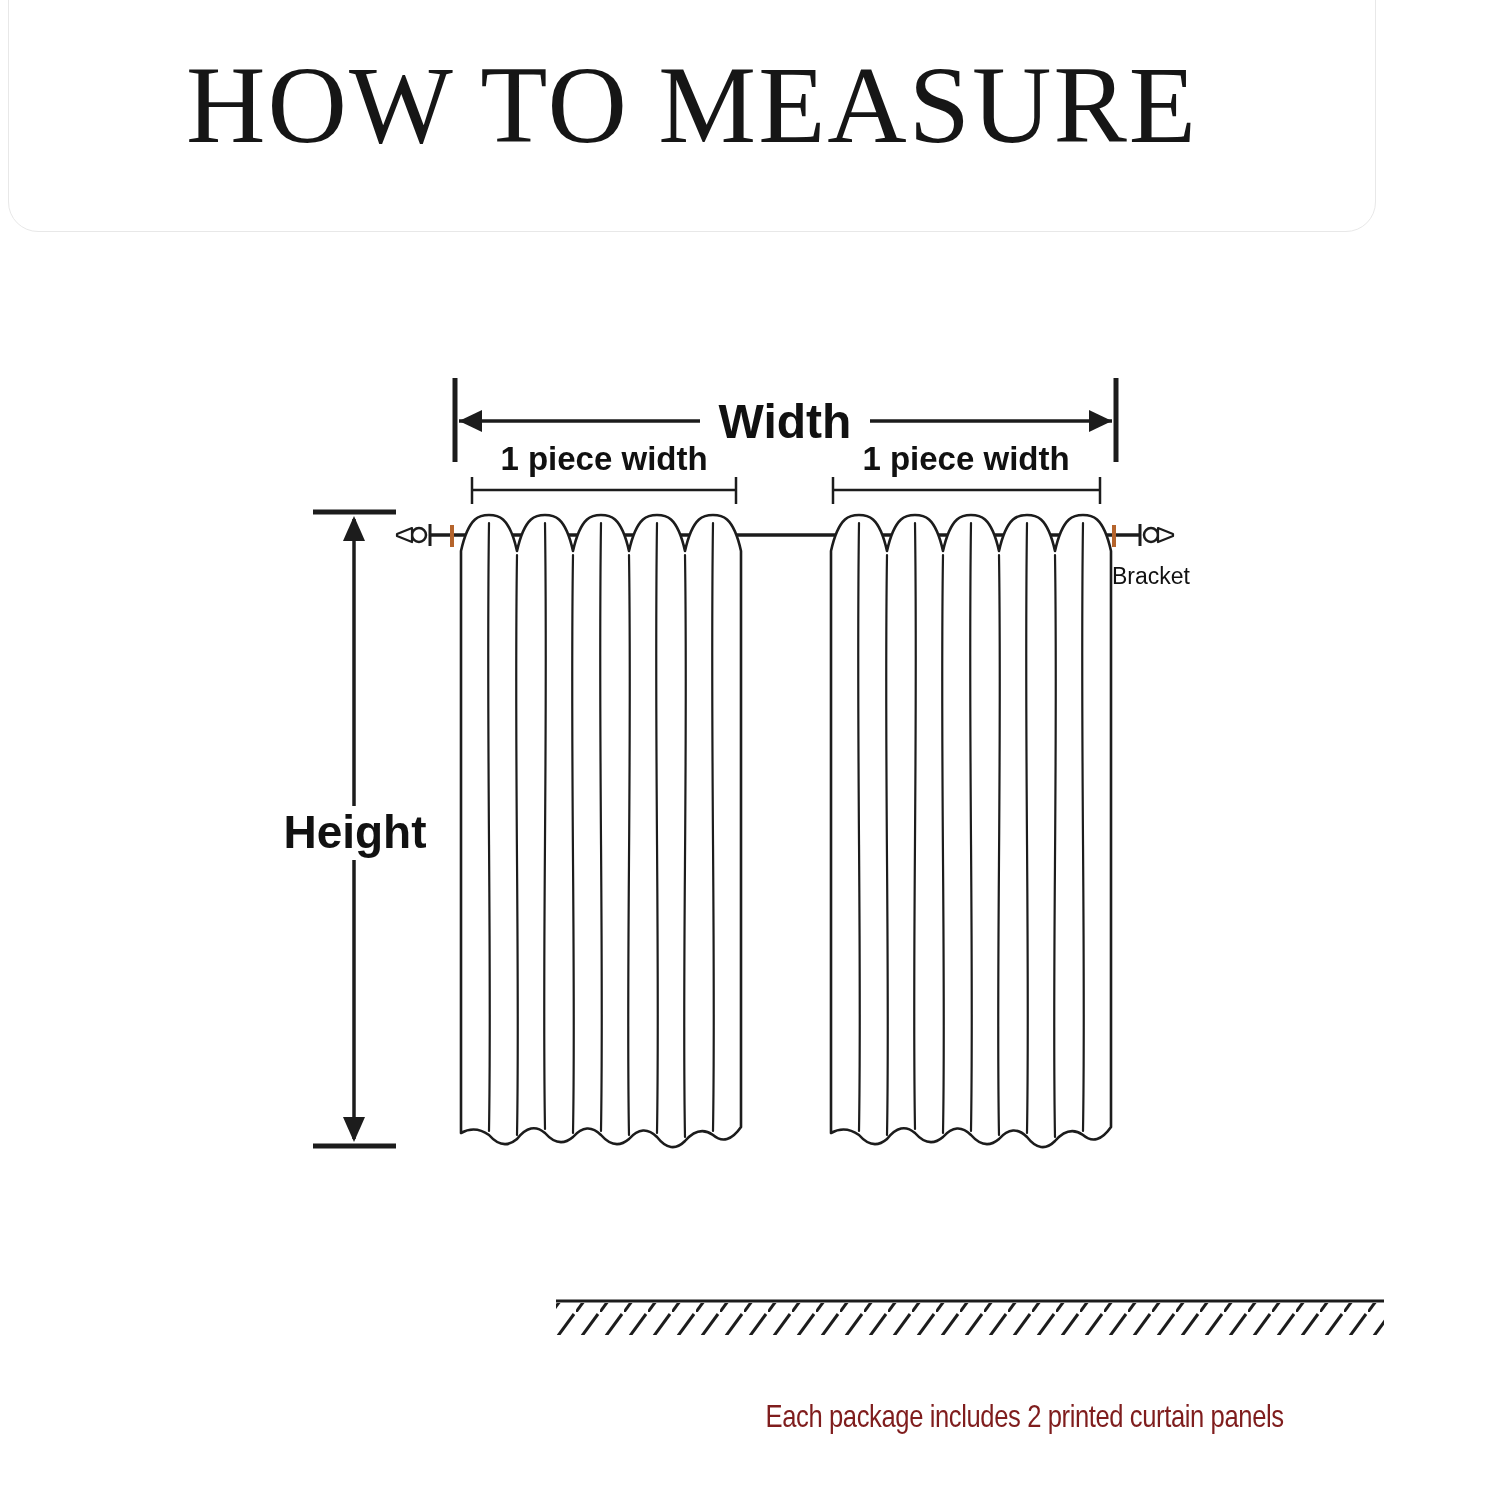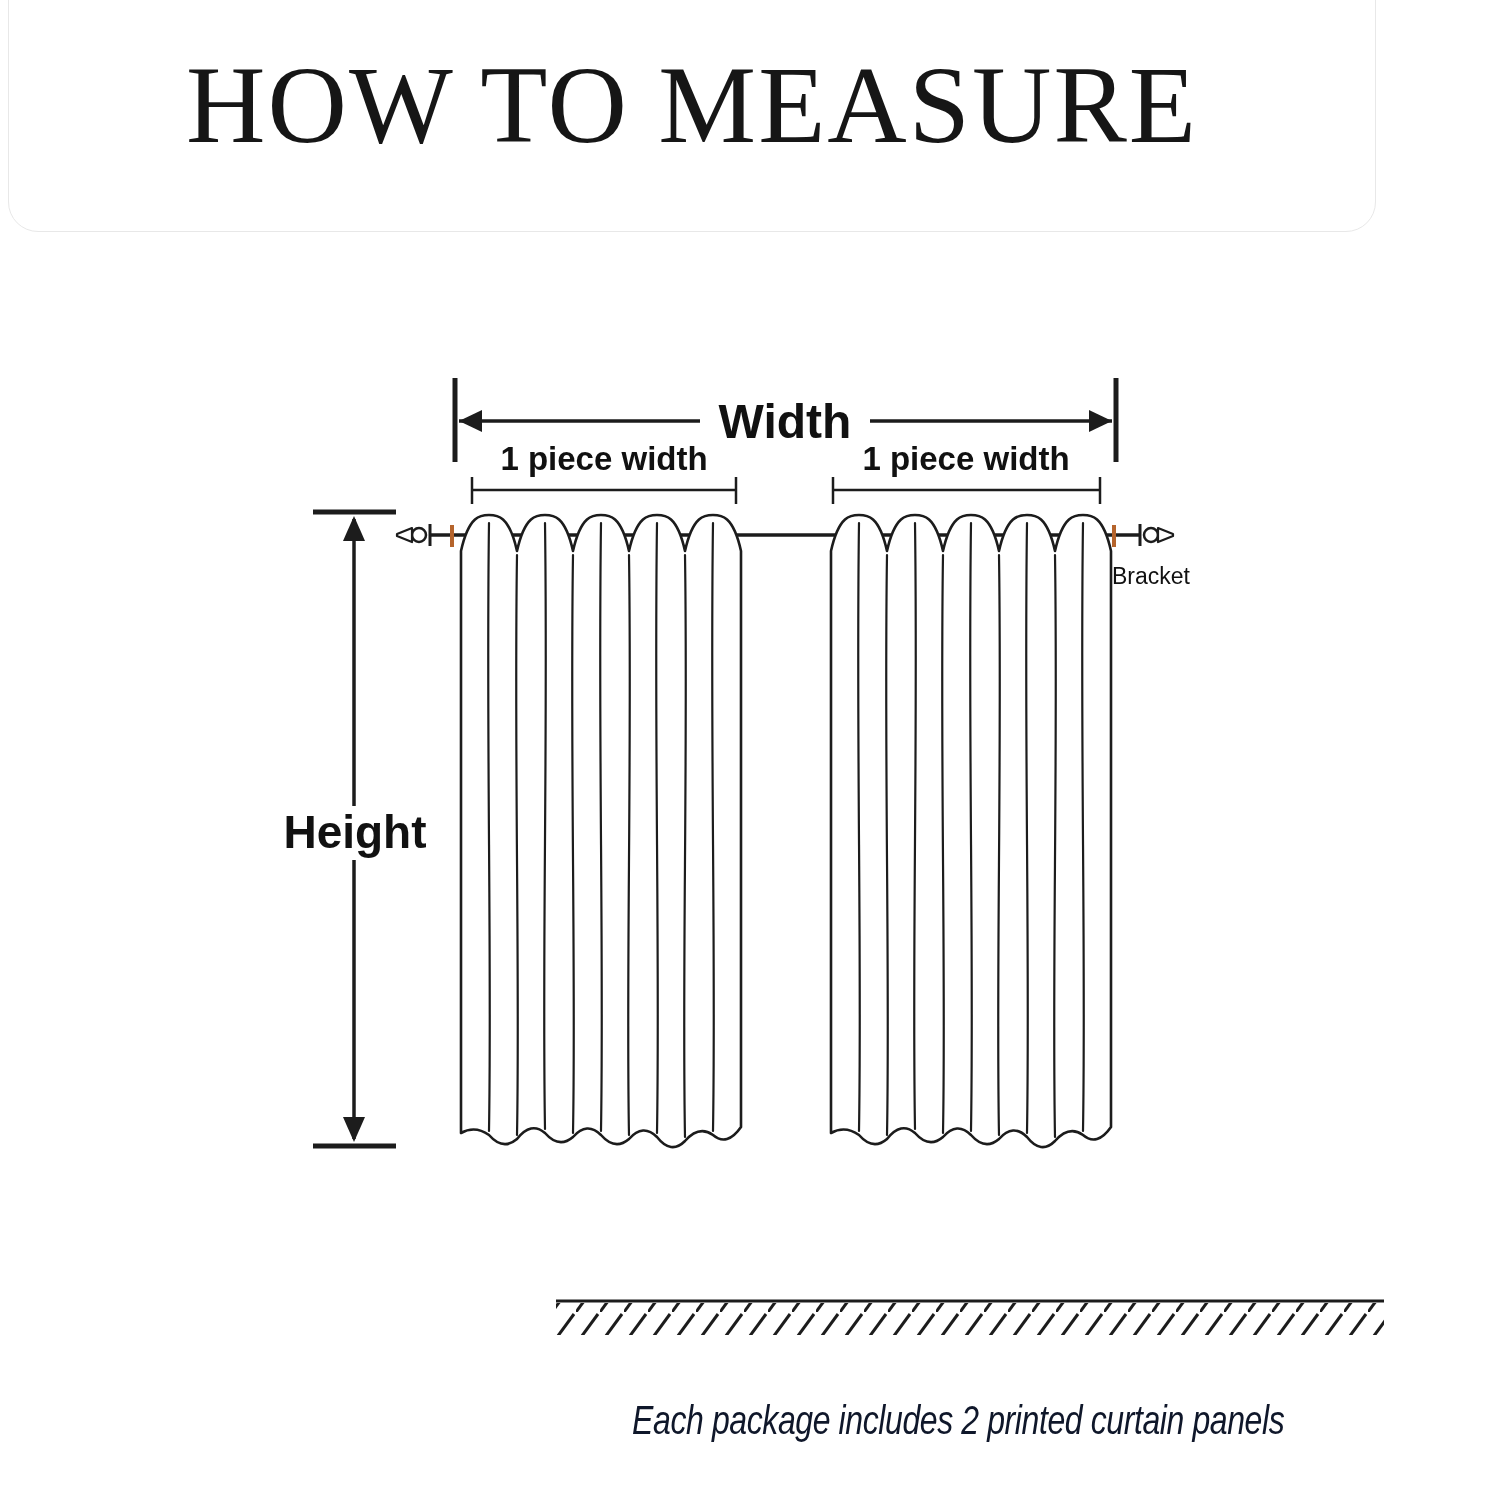--- a/index.html
+++ b/index.html
@@ -4,22 +4,22 @@
 <style>
   html,body{margin:0;padding:0;background:#fff;}
   .stage{position:relative;width:1384px;height:1500px;background:#ffffff;overflow:hidden;
          font-family:"Liberation Sans",sans-serif;}
   .card-edge{position:absolute;top:-44px;left:8px;right:8px;height:274px;
              border:1.5px solid #e8e8e8;border-radius:30px;background:#fff;}
   .title{position:absolute;top:42px;left:0;width:100%;margin:0;text-align:center;
          font-family:"Liberation Serif",serif;font-weight:400;color:#161616;
          font-size:110px;letter-spacing:2px;line-height:1.15;}
   .diagram-svg{position:absolute;left:0;top:0;width:1500px;height:1500px;}
-  .footer{position:absolute;top:1398px;right:100px;color:#0f172a;font-size:40px;
-          white-space:nowrap;font-style:italic;}
+  .footer{position:absolute;top:1398px;right:100px;color:#7f1d1d;font-size:32px;
+          white-space:nowrap;}
   .footer .squeeze{display:inline-block;transform:scaleX(0.8);transform-origin:right center;
           letter-spacing:-0.5px;}
   .lbl-big{font-family:"Liberation Sans",sans-serif;font-weight:bold;fill:#111;}
   .lbl-small{font-family:"Liberation Sans",sans-serif;fill:#111;}
 </style>
 </head>
 <body>
 
 <div class="stage">
 

